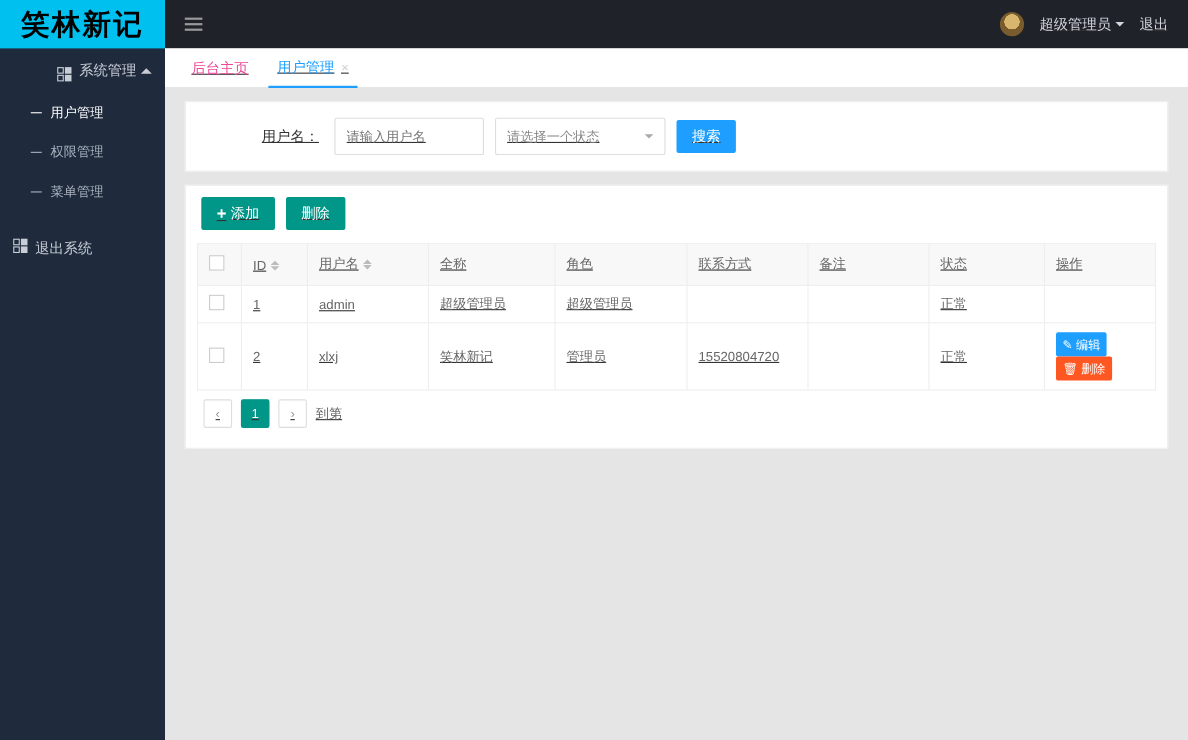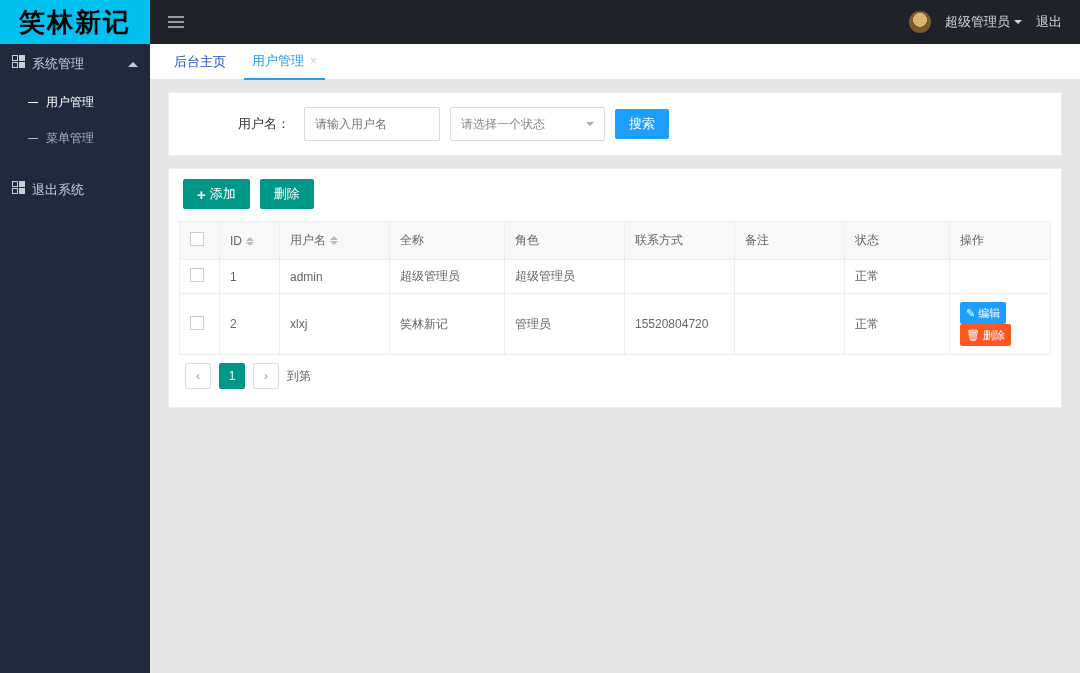--- a/index.html
+++ b/index.html
@@ -13,31 +13,31 @@
 .menu-item.top { justify-content: space-between; }
 .menu-sub { padding-left: 28px; height: 36px; display: flex; align-items: center; font-size: 12px; cursor: pointer; color: #aab1bd; }
 .menu-sub.active { color: #fff; }
 .menu-sub .dash { display: inline-block; width: 10px; height: 1px; background: #aab1bd; margin-right: 8px; }
 .menu-sub.active .dash { background: #fff; }
 .grid-icon { width: 12px; height: 12px; margin-right: 8px; position: relative; }
 .grid-icon::before, .grid-icon::after { content: ""; position: absolute; width: 4px; height: 4px; border: 1px solid #c8cdd6; }
 .grid-icon::before { left: 0; top: 0; box-shadow: 7px 0 0 -1px #c8cdd6, 7px 0 0 0 #c8cdd6; }
 .grid-icon::after { left: 0; top: 7px; box-shadow: 7px 0 0 -1px #c8cdd6, 7px 0 0 0 #c8cdd6; }
 .caret-up { width: 0; height: 0; border-left: 5px solid transparent; border-right: 5px solid transparent; border-bottom: 5px solid #c8cdd6; }
-.main { flex: 1; display: flex; flex-direction: column; }
+.main { flex: 1; display: flex; flex-direction: column; text-decoration: underline; }
 .topbar { height: 44px; background: #20222a; display: flex; align-items: center; justify-content: space-between; padding: 0 18px; color: #d2d6dc; }
 .hamburger { width: 16px; height: 12px; border-top: 2px solid #999; border-bottom: 2px solid #999; position: relative; cursor: pointer; }
 .hamburger::before { content: ""; position: absolute; top: 3px; left: 0; right: 0; height: 2px; background: #999; }
 .topbar-right { display: flex; align-items: center; gap: 14px; font-size: 13px; }
 .avatar { width: 22px; height: 22px; border-radius: 50%; background: radial-gradient(circle at 50% 40%, #d9b66e 0 40%, #7a5b2e 41% 100%); }
 .user-drop { display: flex; align-items: center; gap: 4px; cursor: pointer; }
 .caret-down-sm { width: 0; height: 0; border-left: 4px solid transparent; border-right: 4px solid transparent; border-top: 4px solid #d2d6dc; }
 .logout { cursor: pointer; }
 .tabs { height: 36px; background: #fff; border-bottom: 1px solid #e6e6e6; display: flex; align-items: center; padding: 0 16px; gap: 10px; font-size: 13px; }
-.tab { display: flex; align-items: center; height: 36px; padding: 0 8px; cursor: pointer; color: #1d4ed8; }
+.tab { display: flex; align-items: center; height: 36px; padding: 0 8px; cursor: pointer; color: #ec4899; }
 .tab.active { color: #1e9fff; border-bottom: 2px solid #1e9fff; height: 36px; }
 .tab .close { margin-left: 6px; color: #ccc; font-size: 12px; }
 .content { flex: 1; padding: 12px 18px; overflow: auto; }
 .panel { background: #fff; border: 1px solid #eee; }
 .filter { padding: 14px 24px; display: flex; align-items: center; gap: 10px; margin-left: 45px; }
 .filter label { font-size: 13px; color: #333; margin-right: 4px; }
 .f-input, .f-select { height: 30px; border: 1px solid #ddd; padding: 16px 10px; border-radius: 2px; font-size: 12px; background: #fff; }
 .f-input { width: 136px; }
 .f-select { width: 155px; display: flex; align-items: center; justify-content: space-between; color: #888; cursor: pointer; }
 .btn { height: 30px; padding: 0 14px; border: none; border-radius: 2px; cursor: pointer; font-size: 13px; color: #fff; display: inline-flex; align-items: center; gap: 4px; }
@@ -72,29 +72,33 @@
 </head>
 <body>
 
 <div class="layout">
   <div class="side">
     <div class="logo-bar">
       <span>笑林新记</span>
     </div>
     <div class="menu">
       <div class="menu-item top">
-        <span style="display:flex;align-items:flex-start;">
+        <span style="display:flex;align-items:flex-end;margin-left:40px;">
           <span class="grid-icon"></span>
           <span>系统管理</span>
         </span>
         <span class="caret-up"></span>
       </div>
       <div class="menu-sub active">
         <span class="dash"></span>
         <span>用户管理</span>
+      </div>
+      <div class="menu-sub">
+        <span class="dash"></span>
+        <span>权限管理</span>
       </div>
       <div class="menu-sub">
         <span class="dash"></span>
         <span>菜单管理</span>
       </div>
       <div class="menu-item top">
         <span style="display:flex;align-items:flex-start;margin-top:28px;">
           <span class="grid-icon"></span>
           <span>退出系统</span>
         </span>

